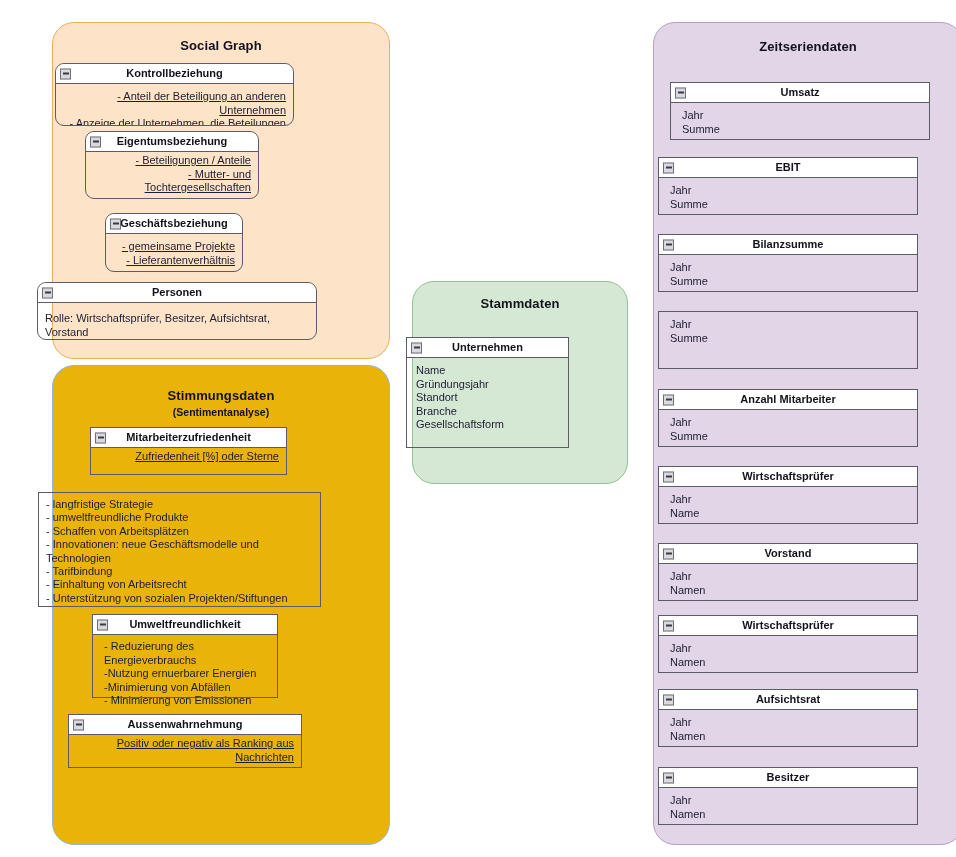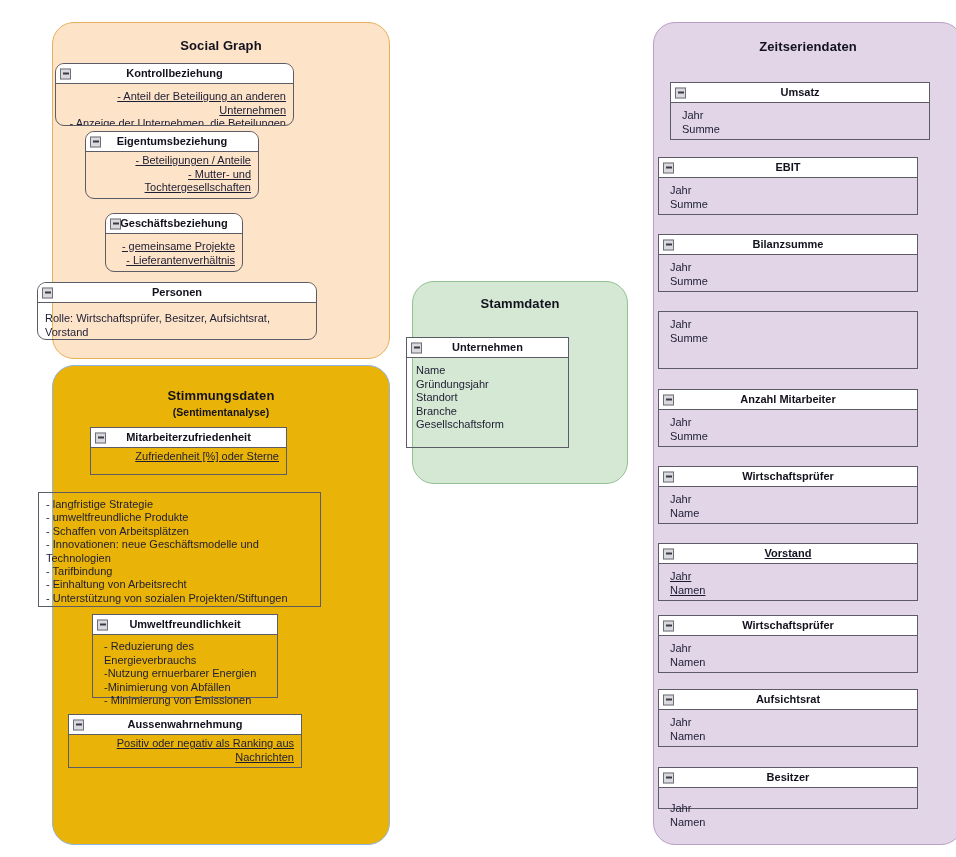--- a/index.html
+++ b/index.html
@@ -260,21 +260,21 @@
 
 <div class="ebox" style="left:658px; top:466px; width:260px; height:58px;">
   <div class="ebox-head">
     <span class="collapse-icon"></span>
     <span class="ebox-title">Wirtschaftsprüfer</span>
   </div>
   <div class="ebox-body indent">Jahr
 Name</div>
 </div>
 
-<div class="ebox" style="left:658px; top:543px; width:260px; height:58px;text-decoration:underline;">
+<div class="ebox" style="left:658px; top:543px; width:260px; height:58px;">
   <div class="ebox-head">
     <span class="collapse-icon"></span>
     <span class="ebox-title">Vorstand</span>
   </div>
   <div class="ebox-body indent">Jahr
 Namen</div>
 </div>
 
 <div class="ebox" style="left:658px; top:615px; width:260px; height:58px;">
   <div class="ebox-head">
@@ -287,20 +287,20 @@
 
 <div class="ebox" style="left:658px; top:689px; width:260px; height:58px;">
   <div class="ebox-head">
     <span class="collapse-icon"></span>
     <span class="ebox-title">Aufsichtsrat</span>
   </div>
   <div class="ebox-body indent">Jahr
 Namen</div>
 </div>
 
-<div class="ebox" style="left:658px; top:767px; width:260px; height:42px;gap:8px;">
+<div class="ebox" style="left:658px; top:767px; width:260px; height:58px;">
   <div class="ebox-head">
     <span class="collapse-icon"></span>
     <span class="ebox-title">Besitzer</span>
   </div>
   <div class="ebox-body indent">Jahr
 Namen</div>
 </div>
 
 </body></html>

